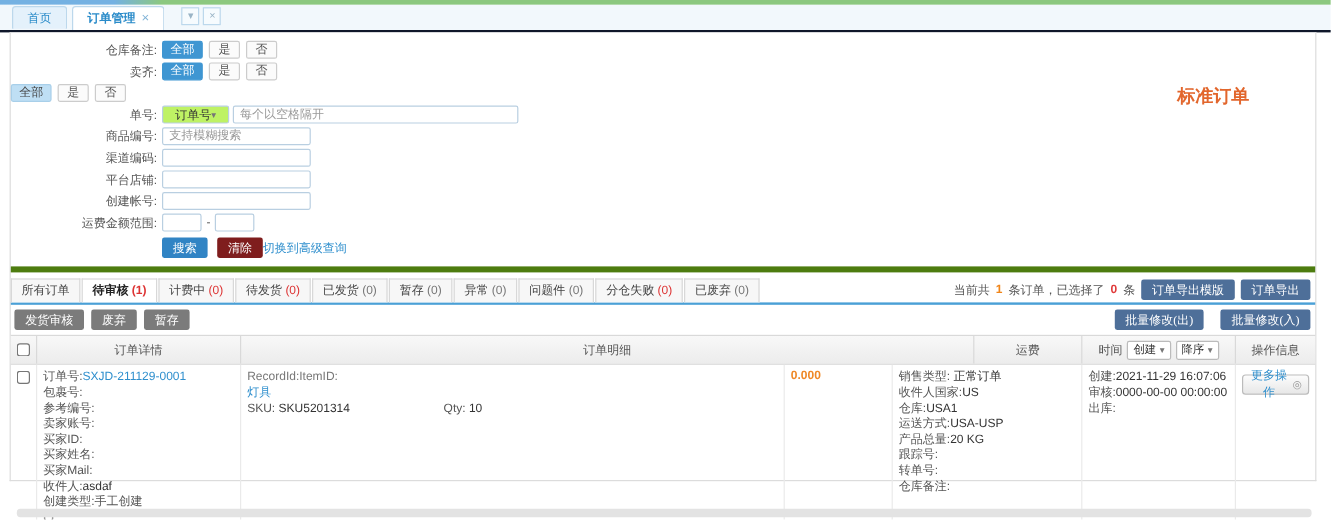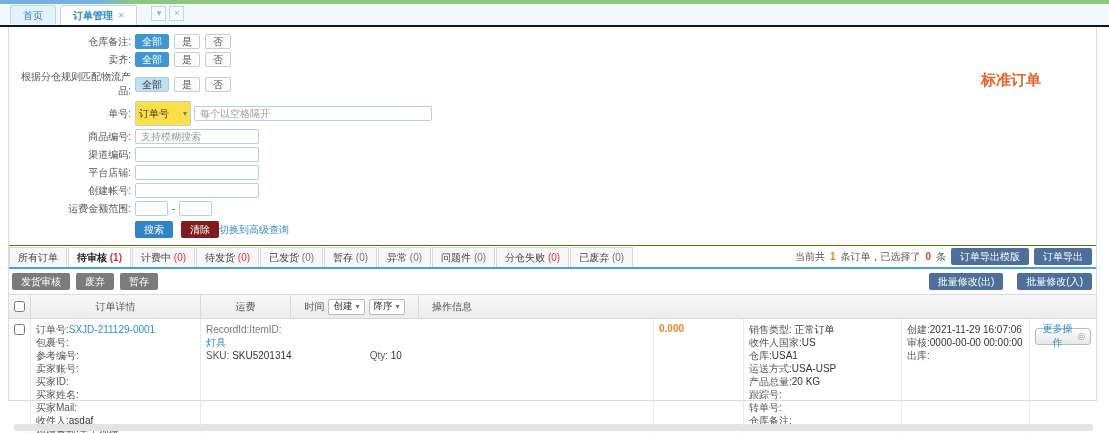--- a/index.html
+++ b/index.html
@@ -33,39 +33,39 @@
   .frow { display:flex; align-items:center; margin-bottom:3px; }
   .flabel { width:126px; text-align:right; padding-right:4px; color:#555; flex-shrink:0; }
   .optbtn { min-width:26px; padding:0 6px; height:15px; line-height:14px; text-align:center;
     border:1px solid #ccc; background:#fbfbfb; border-radius:2px; margin-right:5px;
     cursor:pointer; display:inline-block; }
   .optbtn.sel-blue { background:#3f96d2; border-color:#3f96d2; color:#fff; }
   .optbtn.sel-light { background:#bfdff4; border-color:#a8cfe9; color:#444; }
   input[type=text] { height:15px; border:1px solid #b9cfe1; border-radius:2px;
     font-size:10px; padding:0 5px; color:#333; font-family:inherit; }
   input[type=text]::placeholder { color:#999; }
-  .sel-box { height:25px; border:1px solid #b9cfe1; border-radius:2px; background:#fde047;
-    display:inline-flex; align-items:center; justify-content:space-between; padding:0 3px;
+  .sel-box { height:15px; border:1px solid #b9cfe1; border-radius:2px; background:#bef264;
+    display:inline-flex; align-items:center; justify-content:space-between; padding:0 10px;
     color:#333; cursor:pointer; }
   .w-ordsel { width:56px; margin-right:3px; }
   .w-ordinput { width:238px; }
   .w-txt { width:124px; }
   .w-small { width:33px; }
   .dash { margin:0 4px; color:#555; }
   .btn { border:none; border-radius:2px; color:#fff; font-size:10px; height:17px;
-    padding:0 9px; cursor:pointer; font-family:Liberation Sans, sans-serif; }
+    padding:0 9px; cursor:pointer; font-family:Liberation Serif, serif; }
   .btn-search { background:#3184c4; margin-right:8px; }
   .btn-clear { background:#7f1d1d; margin-right:0; }
   .link { color:#2f8fcd; text-decoration:none; cursor:pointer; }
   .banner { position:absolute; top:44px; right:55px; color:#e2662c; font-size:15px;
     font-weight:bold; }
 
   
-  .status-strip { display:flex; align-items:flex-end; border-top:1px solid #4d7c0f;
-    border-bottom:2px solid #4aa0d6; height:24px; padding-top:2px; }
+  .status-strip { display:flex; align-items:flex-end; border-top:5px solid #4d7c0f;
+    border-bottom:2px solid #4aa0d6; height:32px; padding-top:2px; }
   .stab { height:20px; line-height:19px; padding:0 8px; border:1px solid #d8d8d8;
     border-bottom:none; background:#f7f7f7; margin-right:1px; white-space:nowrap;
     cursor:pointer; color:#444; }
   .stab.active { background:#fff; font-weight:bold; color:#222; }
   .cnt { color:#777; } .cnt.red { color:#dd3333; }
   .strip-right { margin-left:auto; display:flex; align-items:center; gap:5px;
     padding:0 4px 2px 0; white-space:nowrap;margin-top:23px; }
   .num-orange { color:#f08519; font-weight:bold; } .num-red { color:#e03a3a; font-weight:bold; }
   .btn-steel { background:#4e6f99; }
 
@@ -140,21 +140,20 @@
         <span class="optbtn">是</span>
         <span class="optbtn">否</span>
       </div>
       <div class="frow">
         <span class="flabel">卖齐:</span>
         <span class="optbtn sel-blue">全部</span>
         <span class="optbtn">是</span>
         <span class="optbtn">否</span>
       </div>
       <div class="frow">
-        <span class="flabel">根据分仓规则匹配物流产品:</span>
         <span class="optbtn sel-light">全部</span>
         <span class="optbtn">是</span>
         <span class="optbtn">否</span>
       </div>
       <div class="frow">
         <span class="flabel">单号:</span>
         <span class="sel-box w-ordsel">
           <span>订单号</span>
           <span class="caret">▾</span>
         </span>
@@ -250,20 +249,21 @@
         <button class="btn btn-steel">批量修改(出)</button>
         <button class="btn btn-steel">批量修改(入)</button>
       </span>
     </div>
 
     <div class="thead">
       <div class="c-chk">
           <input type="checkbox" style="">
         </div>
       <div class="c-detail">订单详情</div>
+      <div class="c-items">订单明细</div>
       <div class="c-freight">运费</div>
       <div class="c-time">
         <span>时间</span>
         <span class="mini-sel">
           <span>创建</span>
           <span class="caret">▾</span>
         </span>
         <span class="mini-sel">
           <span>降序</span>
           <span class="caret">▾</span>

